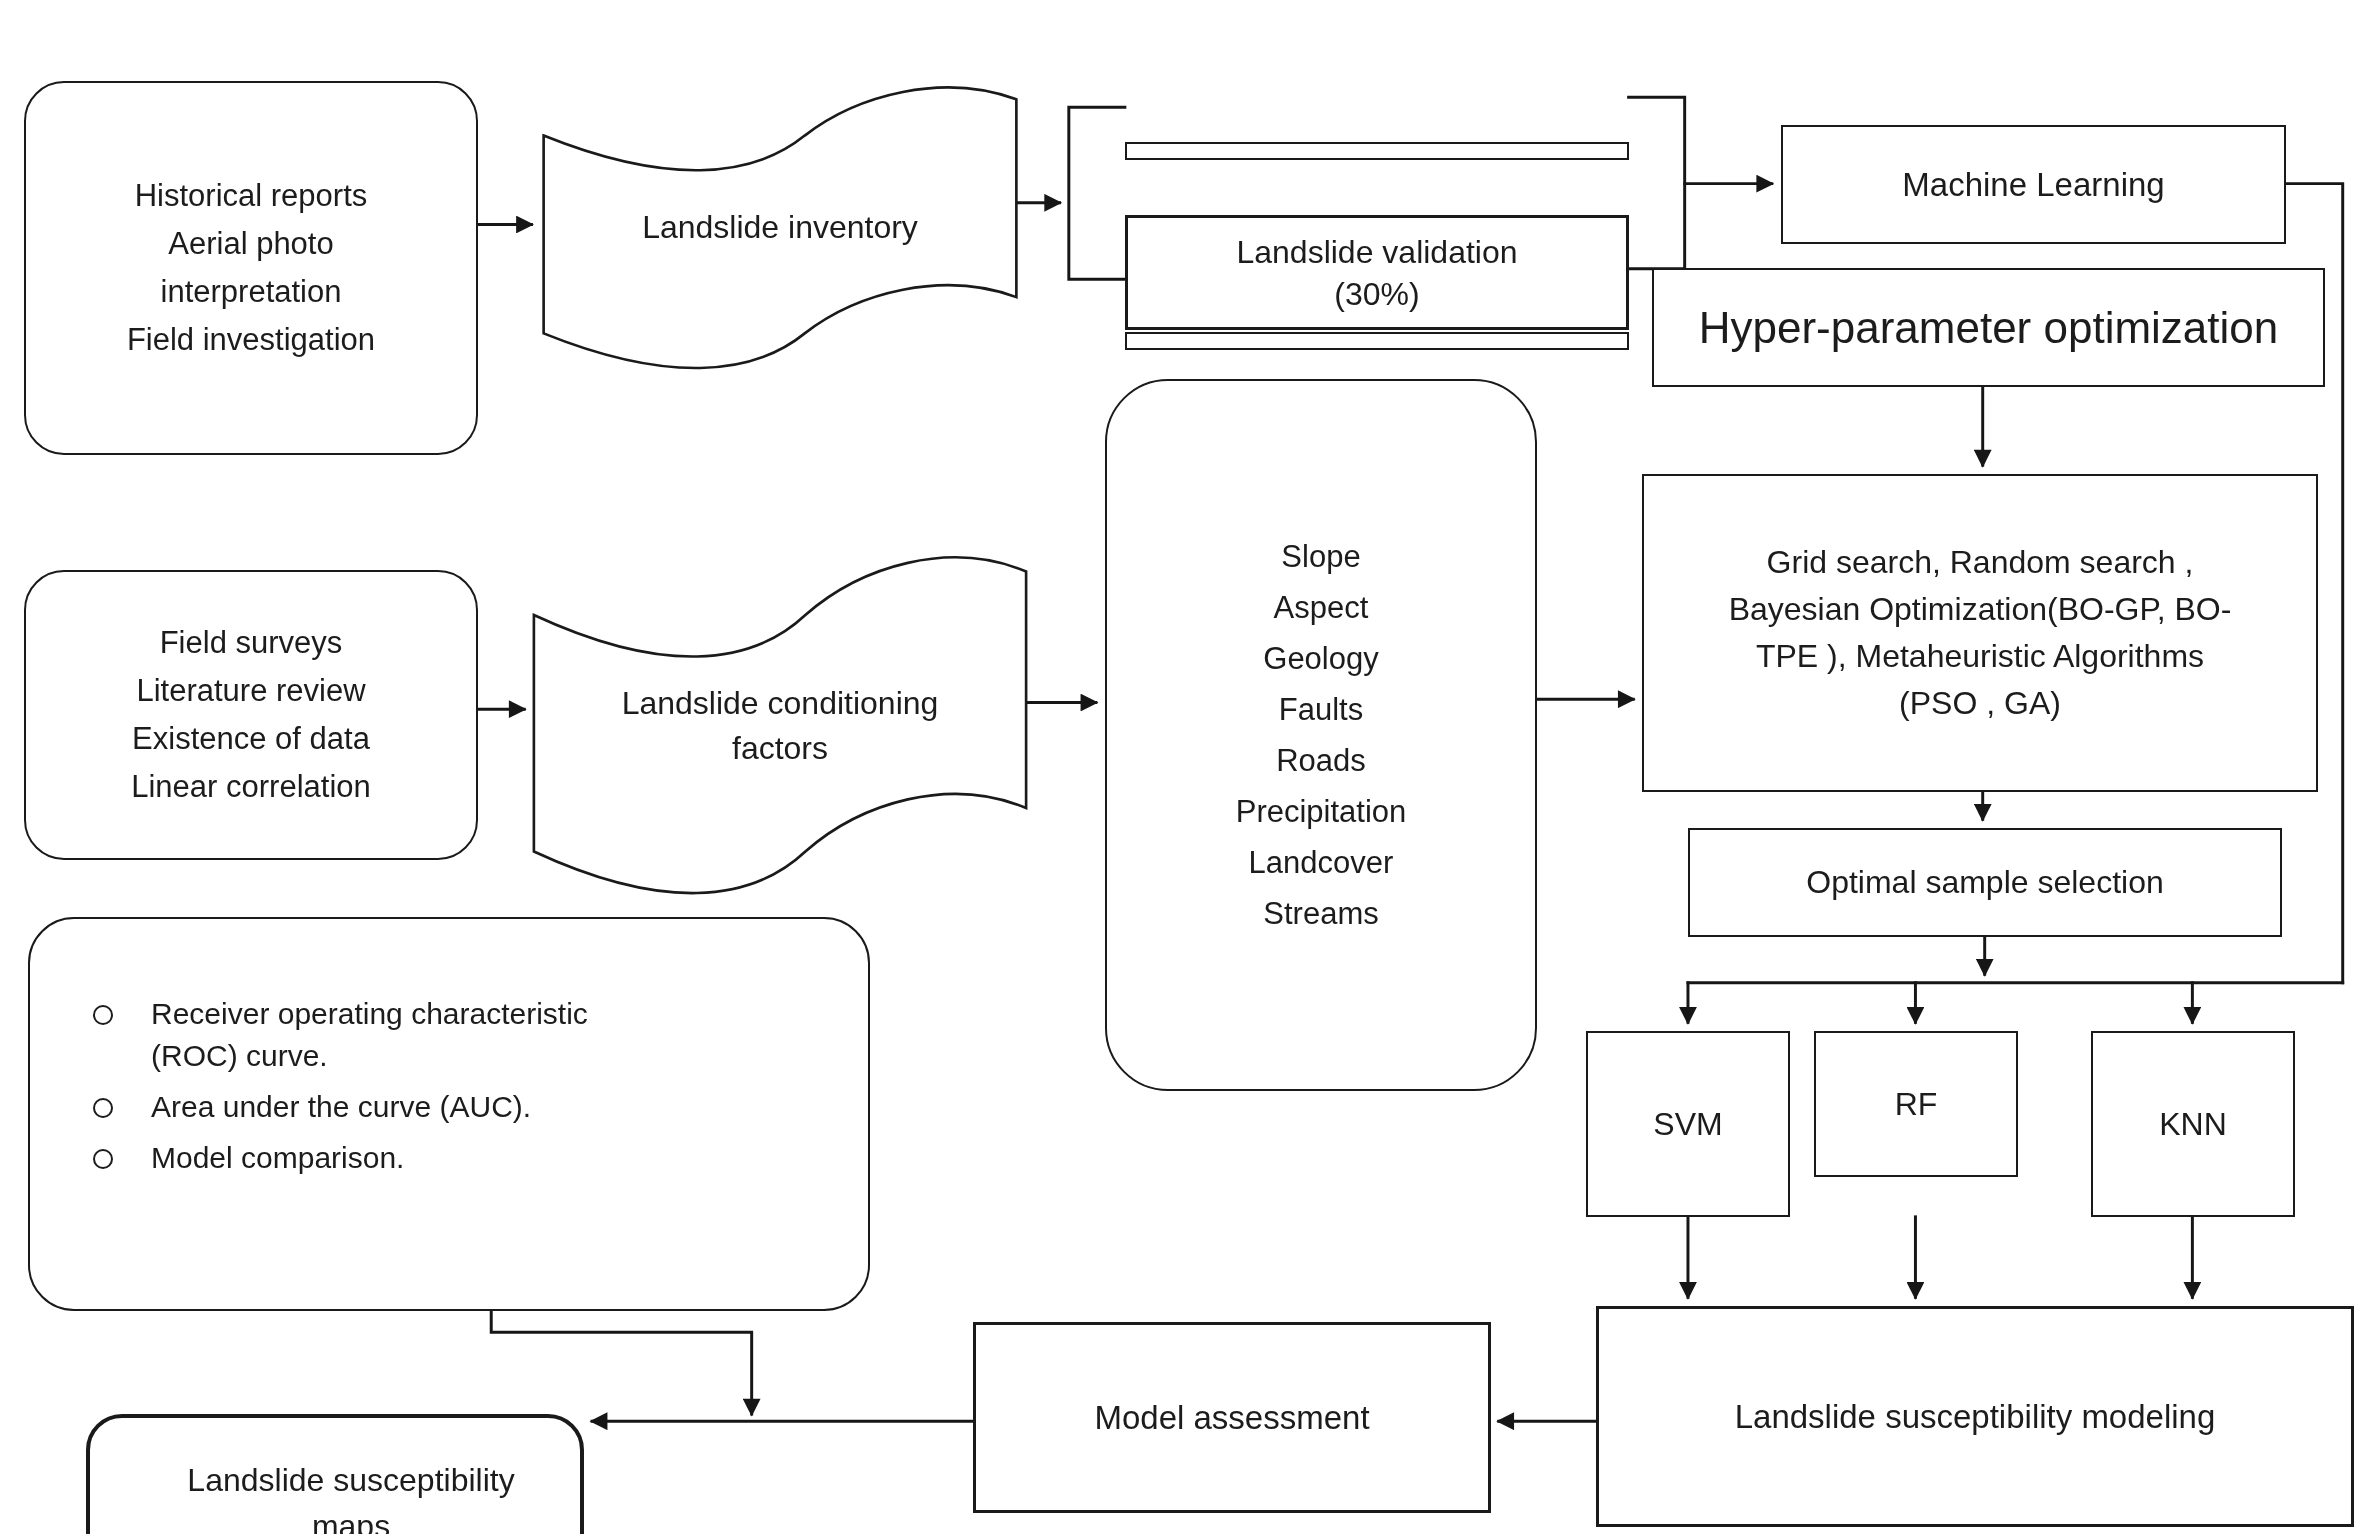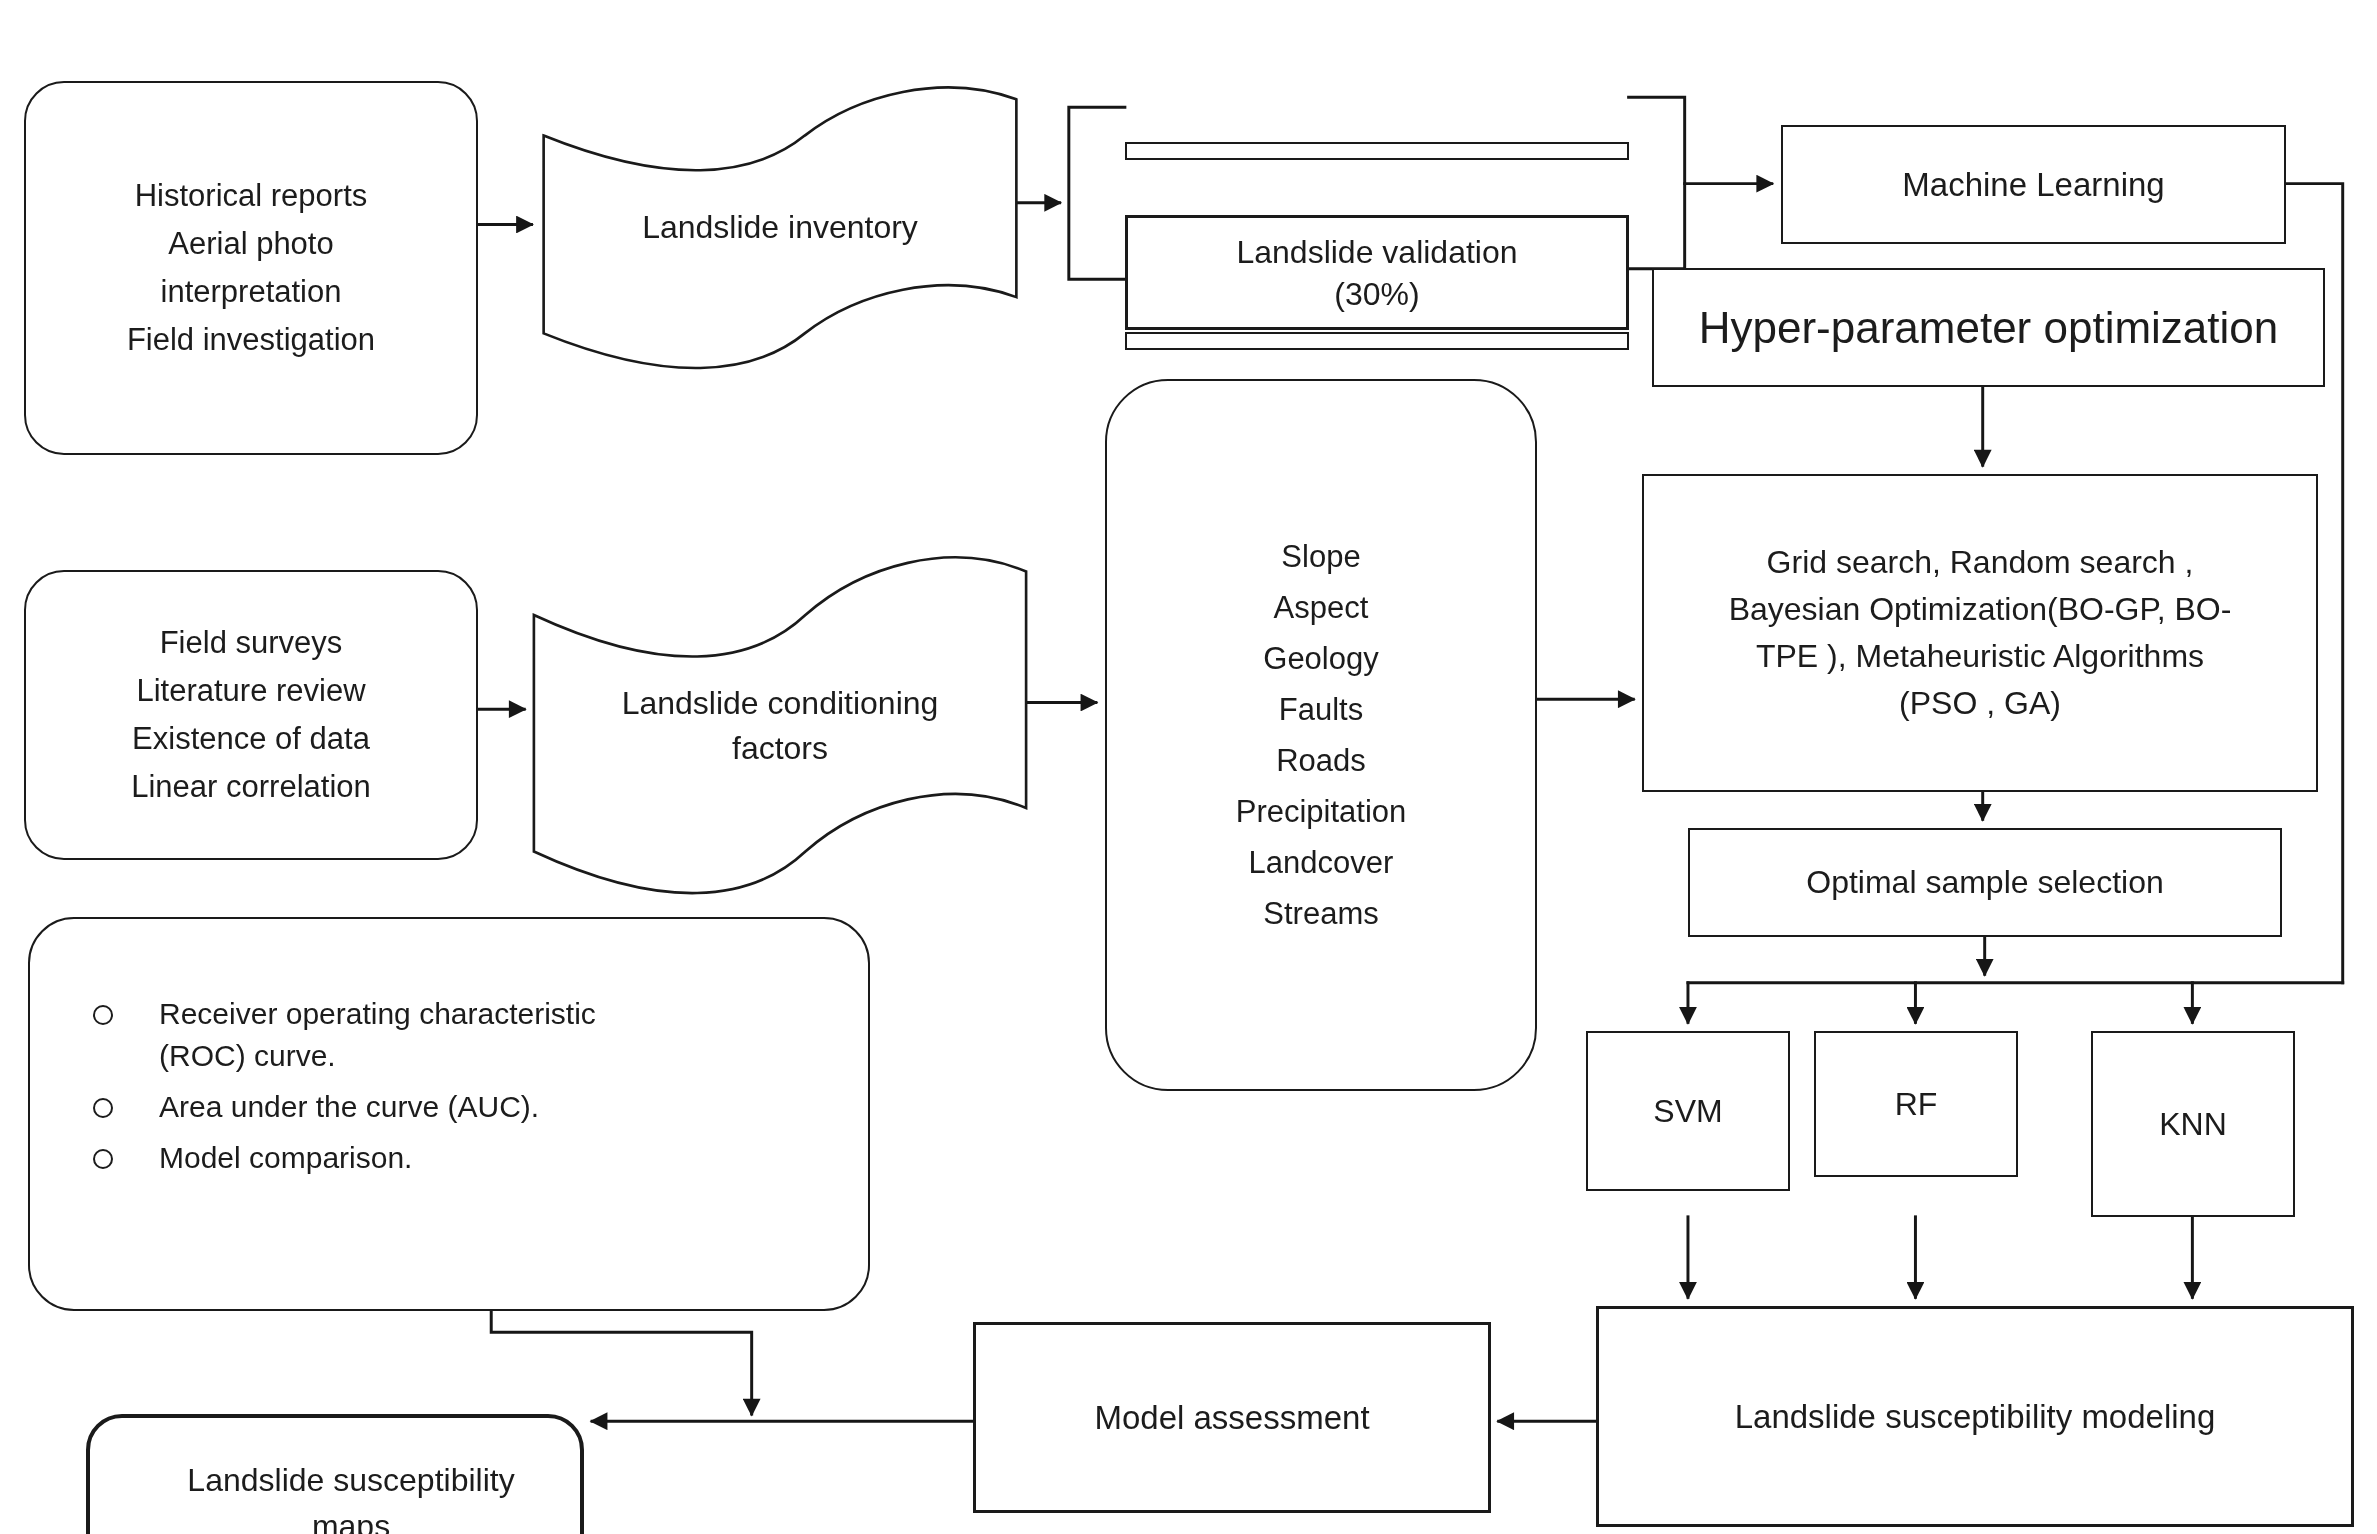--- a/index.html
+++ b/index.html
@@ -28,28 +28,28 @@
 
   
   #n-training{left:1125px;top:20px;width:504px;height:120px;border-width:3.3px;font-size:32px;}
   #s-training{left:1125px;top:142px;width:504px;height:18px;border-width:2.6px;}
   #n-validation{left:1125px;top:215px;width:504px;height:115px;border-width:3.3px;font-size:32px;line-height:42px;}
   #s-validation{left:1125px;top:332px;width:504px;height:18px;border-width:2.6px;}
   #n-ml{left:1781px;top:125px;width:505px;height:119px;font-size:33px;}
   #n-hyper{left:1652px;top:268px;width:673px;height:119px;font-size:44px;}
   #n-grid{left:1642px;top:474px;width:676px;height:318px;font-size:32px;line-height:47px;}
   #n-optimal{left:1688px;top:828px;width:594px;height:109px;font-size:32px;}
-  #n-svm{left:1586px;top:1031px;width:204px;height:160px;font-size:32px;justify-content:center;}
+  #n-svm{left:1586px;top:1031px;width:204px;height:186px;font-size:32px;justify-content:center;}
   #n-rf{left:1814px;top:1031px;width:204px;height:146px;font-size:32px;}
   #n-knn{left:2091px;top:1031px;width:204px;height:186px;font-size:32px;}
   #n-modeling{left:1596px;top:1306px;width:758px;height:221px;border-width:3.3px;font-size:33px;}
   #n-assessment{left:973px;top:1322px;width:518px;height:191px;border-width:3.3px;font-size:33px;}
 
   
-  .bullet-item{display:flex;margin-bottom:9.2px;gap:8px;}
+  .bullet-item{display:flex;margin-bottom:9.2px;}
   .bullet-marker{width:16px;height:16px;border:2px solid #1c1c1c;border-radius:50%;margin:12px 38px 0 0;flex:0 0 auto;background:#fff;}
 </style>
 </head>
 <body>
 
 <div id="canvas">
 
   <svg id="edges" viewBox="0 0 3605 2327">
     <defs>
       <marker id="ah" viewBox="0 0 10 10" refX="8.6" refY="5" markerWidth="8" markerHeight="6" orient="auto">

